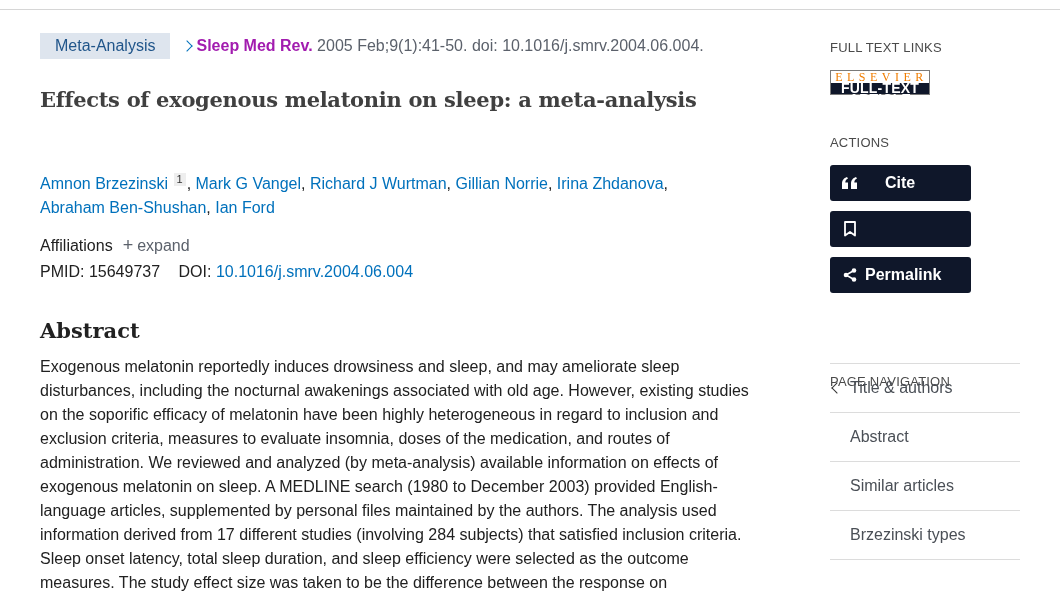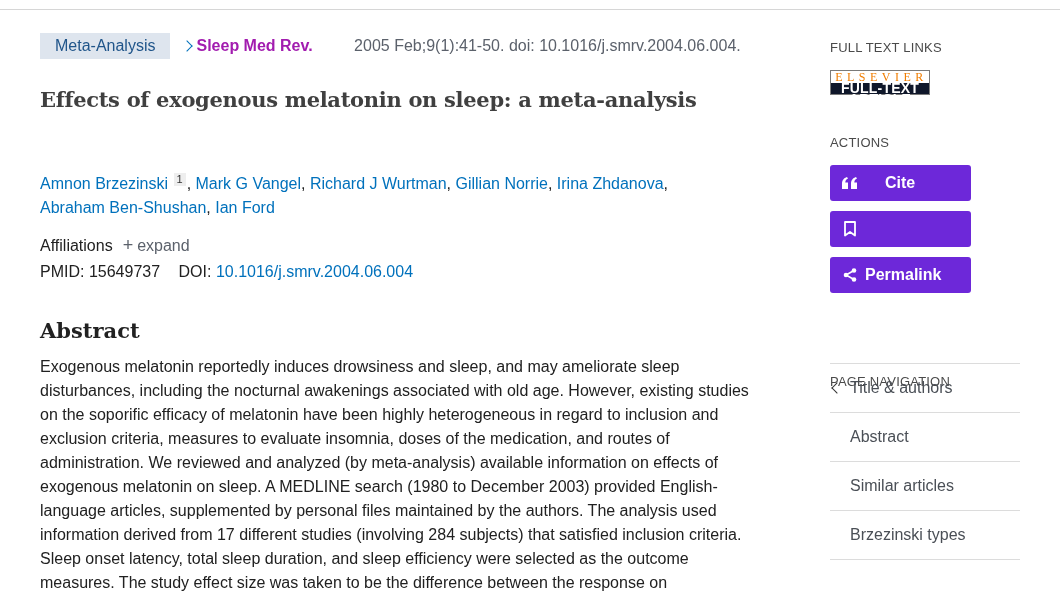--- a/index.html
+++ b/index.html
@@ -8,21 +8,21 @@
 
   .top-rule { position: absolute; left: 0; top: 9px; width: 1060px; height: 1px; background: #d6d6d6; }
 
   .main { position: absolute; left: 40px; top: 0; width: 715px; }
 
   .cite-row { position: absolute; top: 33px; left: 0; white-space: nowrap; font-size: 16px; line-height: 26px; }
   .badge { display: inline-block; background: #dee5ee; color: #20558a; padding: 0 15px; height: 26px; line-height: 26px; font-size: 16px; margin-right: 10px; vertical-align: top; }
   .journal-chevron { display: inline-block; vertical-align: top; width: 16px; height: 26px; position: relative; }
   .journal-chevron::before { content: ""; position: absolute; left: 3px; top: 9px; width: 7px; height: 7px; border-right: 1.6px solid #0071bc; border-top: 1.6px solid #0071bc; transform: rotate(45deg); }
   .journal-link { color: #a21caf; text-decoration: none; font-weight: bold; }
-  .cite-rest { color: #5b616b; margin-left: 37px; }
+  .cite-rest { color: #5b616b; }
 
   .title { position: absolute; top: 82px; left: 0; width: 700px; font-family: "DejaVu Serif", serif; font-weight: bold; font-size: 21px; line-height: 36px; color: #404040; letter-spacing: -0.3px; }
 
   .authors { position: absolute; top: 172px; left: 0; width: 660px; font-size: 16px; line-height: 24px; color: #212121; }
   .authors a { color: #0071bc; text-decoration: none; }
   .sup-badge { display: inline-block; background: #eeeeee; color: #333; font-size: 11px; line-height: 13px; padding: 0 3px; vertical-align: 6px; margin: 0 1px; }
 
   .affil { position: absolute; top: 233px; left: 0; font-size: 16px; line-height: 24px; color: #212121; }
   .expand { color: #5b616b; margin-left: 10px; }
   .plus { display: inline-block; font-size: 18px; color: #5b616b; margin-right: 4px; }
@@ -35,21 +35,21 @@
 
   .abstract-body { position: absolute; top: 355px; left: 0; width: 716px; font-size: 16px; line-height: 24px; color: #212121; }
 
   .side { position: absolute; left: 830px; top: 0; width: 190px; }
   .side-h { position: absolute; left: 0; font-size: 13px; line-height: 16px; color: #4a4a4a; letter-spacing: 0.2px; }
 
   .elsevier { position: absolute; left: 0; top: 70px; width: 100px; height: 25px; border: 1px solid #7a7a7a; background: #fff; }
   .elsevier .top { height: 12px; line-height: 12px; text-align: center; font-family: "Liberation Serif", serif; color: #f07d00; font-size: 12px; letter-spacing: 4.5px; padding-left: 3px; }
   .elsevier .bot { height: 11px; line-height: 11px; background: #0f172a; color: #fff; font-size: 14px; font-weight: bold; text-align: center; letter-spacing: 0.2px; }
 
-  .action-btn { position: absolute; left: 0; width: 141px; height: 36px; background: #6d28d9; border-radius: 3px; color: #fff; font-weight: bold; font-size: 16px; line-height: 36px; cursor: pointer; }
+  .action-btn { position: absolute; left: 0; width: 141px; height: 36px; background: #0f172a; border-radius: 3px; color: #fff; font-weight: bold; font-size: 16px; line-height: 36px; cursor: pointer; }
   .action-btn .ico { position: absolute; left: 12px; top: 0; width: 16px; height: 36px; display: flex; align-items: center; justify-content: center; }
   .action-btn .lbl { position: absolute; left: 35px; top: 0; }
   .btn-cite .lbl { left: 55px; }
 
   .nav-list { position: absolute; left: 0; top: 363px; width: 190px; border-top: 1px solid #dcdcdc; }
   .nav-item { height: 49px; border-bottom: 1px solid #dcdcdc; font-size: 16px; line-height: 48px; color: #4a4f56; padding-left: 20px; position: relative; cursor: pointer; }
   .nav-item .chev { position: absolute; left: 3px; top: 20px; width: 8px; height: 8px; border-left: 1.8px solid #333; border-bottom: 1.8px solid #333; transform: rotate(45deg); }
 </style>
 </head>
 <body>

